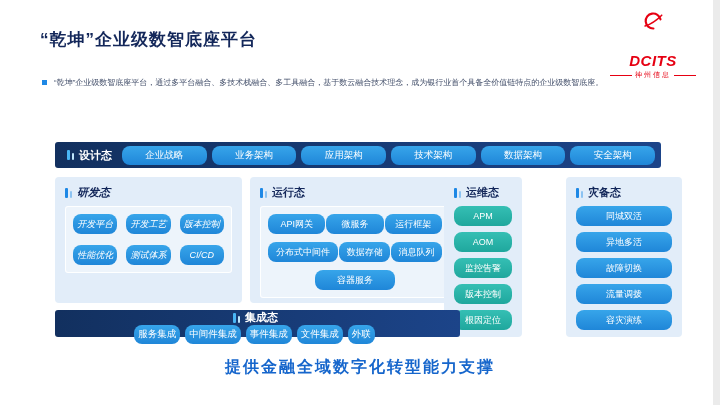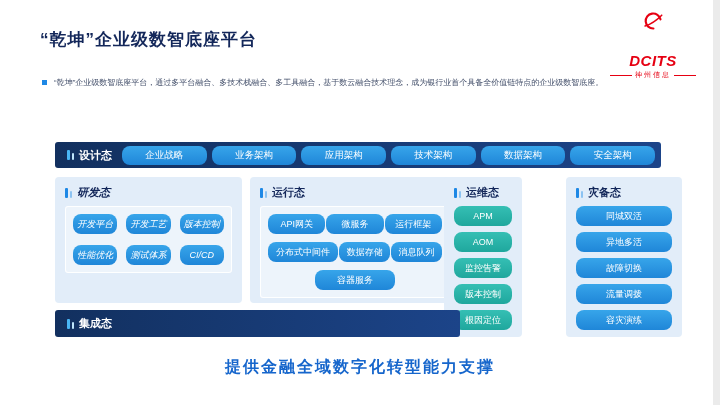--- a/index.html
+++ b/index.html
@@ -20,21 +20,21 @@
   .logo-sub::before, .logo-sub::after { content:""; flex:1; height:1px; background:#e60012; }
 
   
   .intro { position:absolute; left:42px; top:77px; width:625px; display:flex; gap:7px; align-items:flex-start; }
   .bullet-sq { flex:0 0 auto; width:5px; height:5px; background:#1e88e5; margin-top:3px; }
   .intro-text { font-size:8px; line-height:11px; color:#44506b; }
 
   
   .bar { position:absolute; display:flex; align-items:center; background:linear-gradient(90deg,#12305f,#1c4489); border-radius:3px; padding-right:6px; box-sizing:border-box; }
   .bar.design { left:55px; top:142px; width:606px; height:26px; }
-  .bar.integration { left:55px; top:310px; width:405px; height:27px; }
+  .bar.integration { left:55px; top:310px; width:405px; height:27px;flex-direction:column; }
   .bar-label { display:flex; align-items:center; gap:5px; color:#ffffff; font-weight:bold; font-size:11px; padding:0 10px 0 12px; white-space:nowrap;font-family:Liberation Mono, monospace; }
   .bar-items { flex:1; display:flex; gap:5px; }
 
   
   .marker { display:inline-flex; align-items:flex-end; gap:2px; }
   .marker i { display:block; width:2.5px; border-radius:1px; }
   .marker.light i:first-child { height:10px; background:#49b6f5; }
   .marker.light i:last-child  { height:7px;  background:#bfe5fb; }
   .marker.dark i:first-child  { height:10px; background:#1e88e5; }
   .marker.dark i:last-child   { height:7px;  background:#8cc3f2; }
@@ -199,16 +199,23 @@
   </div>
 
   <div class="bar integration">
     <div class="bar-label">
       <span class="marker light">
           <i></i>
           <i></i>
         </span>
       <span>集成态</span>
     </div>
+    <div class="bar-items">
+      <div class="btn">服务集成</div>
+      <div class="btn wide">中间件集成</div>
+      <div class="btn">事件集成</div>
+      <div class="btn">文件集成</div>
+      <div class="btn narrow">外联</div>
+    </div>
   </div>
 
   <div class="footer">提供金融全域数字化转型能力支撑</div>
 </div>
 
 </body></html>

